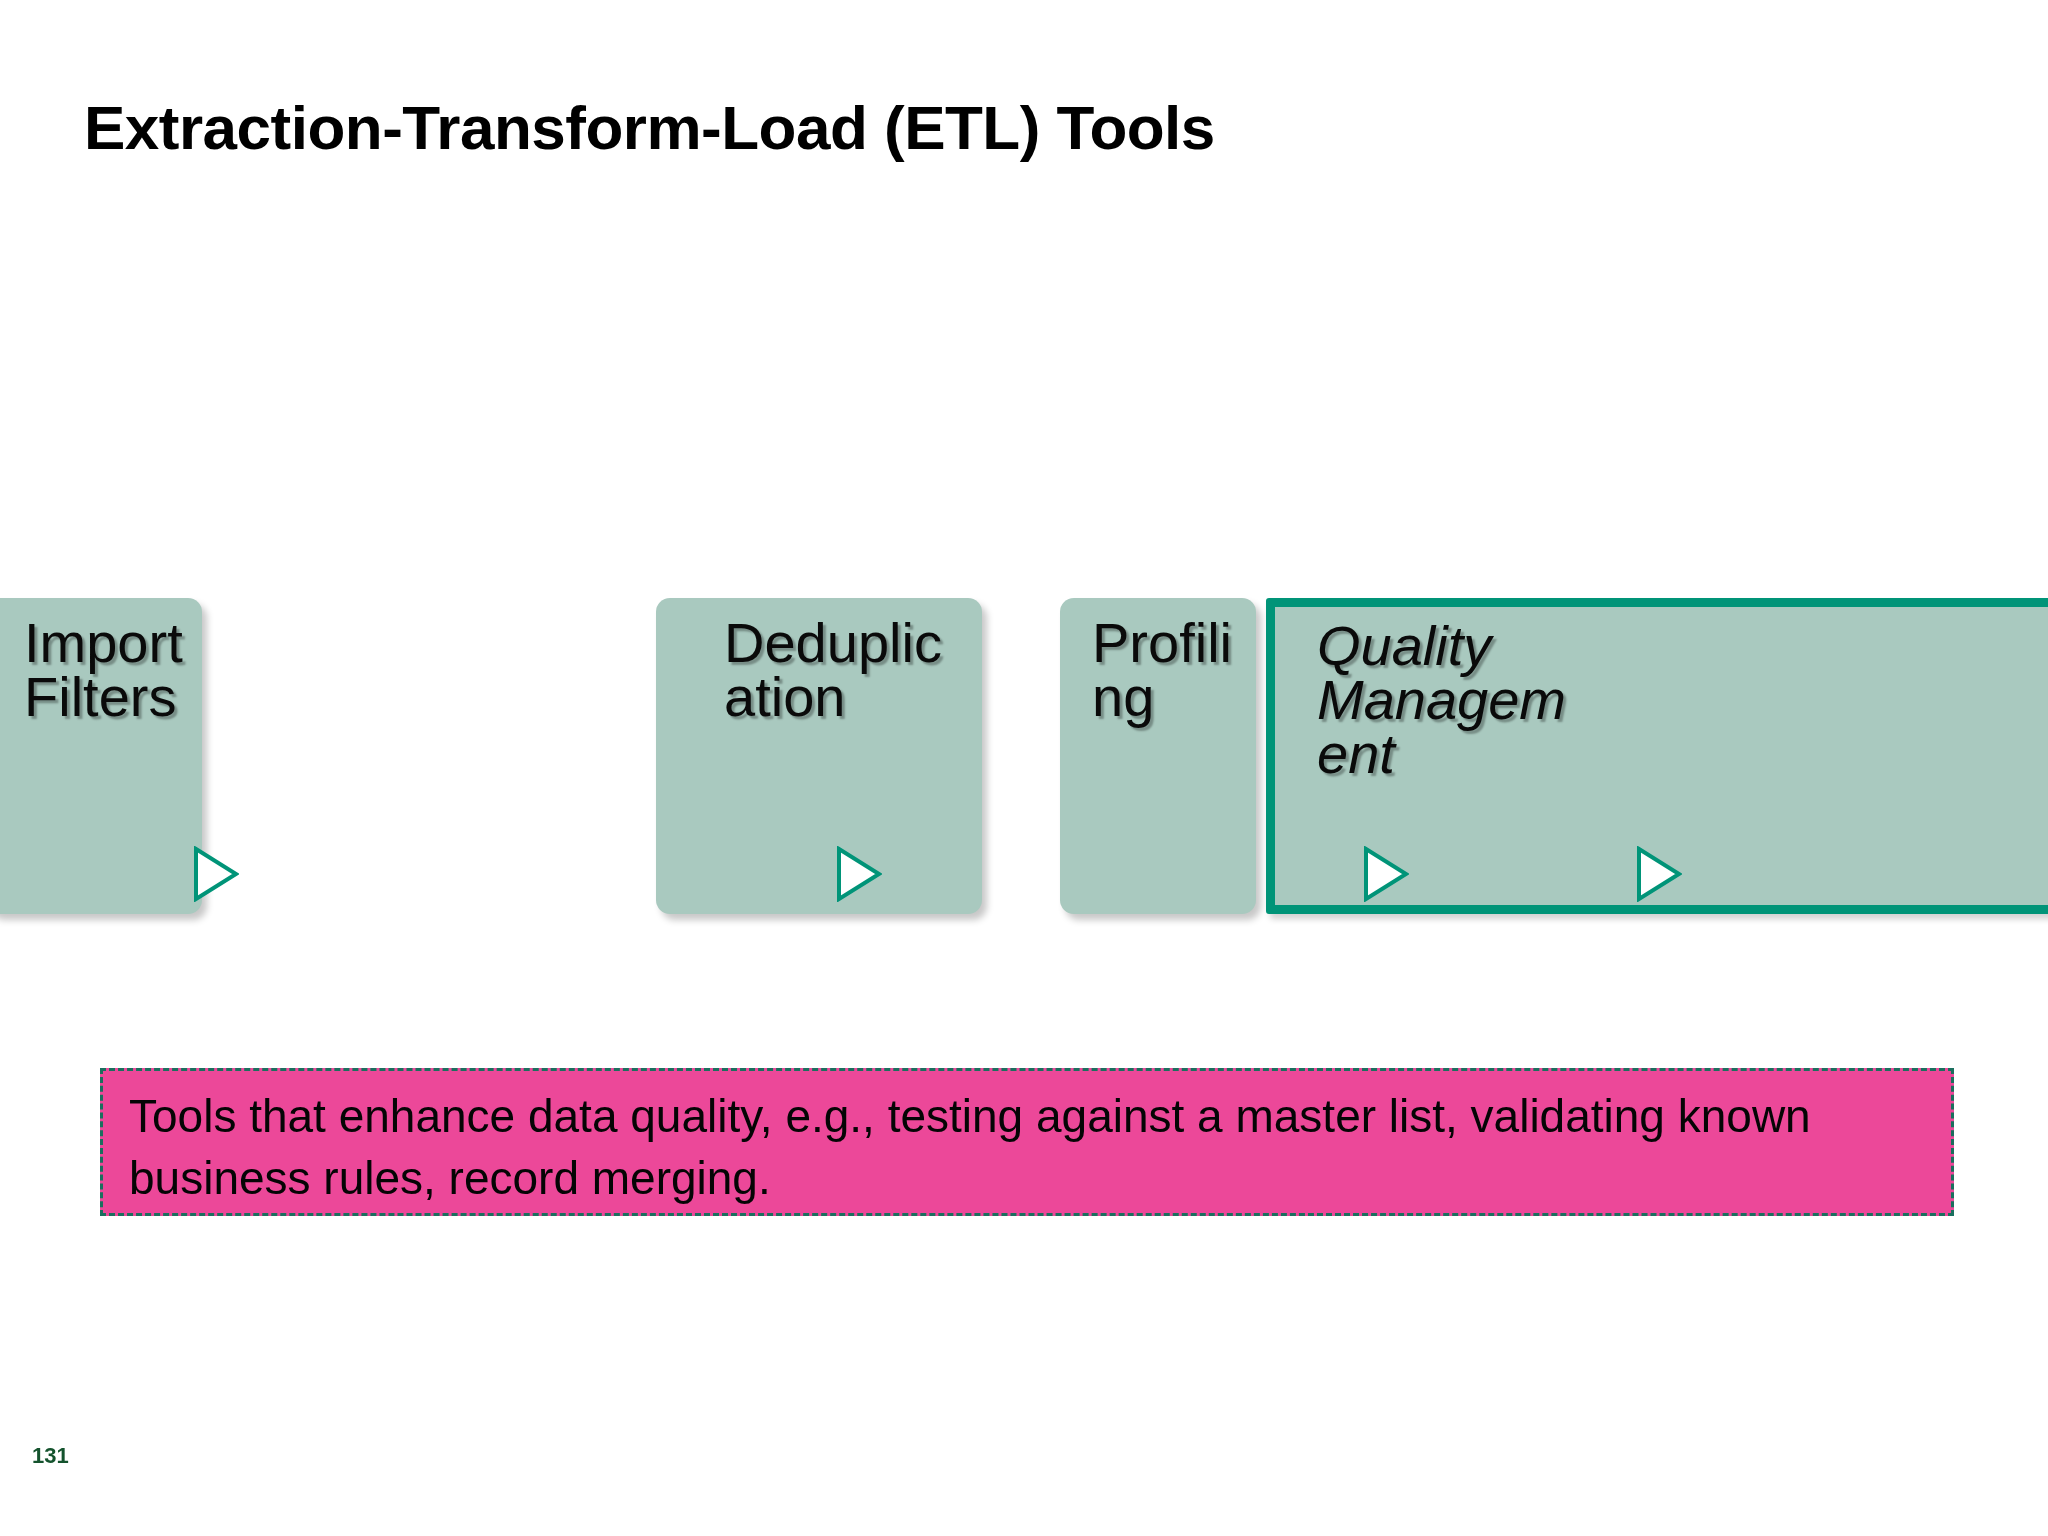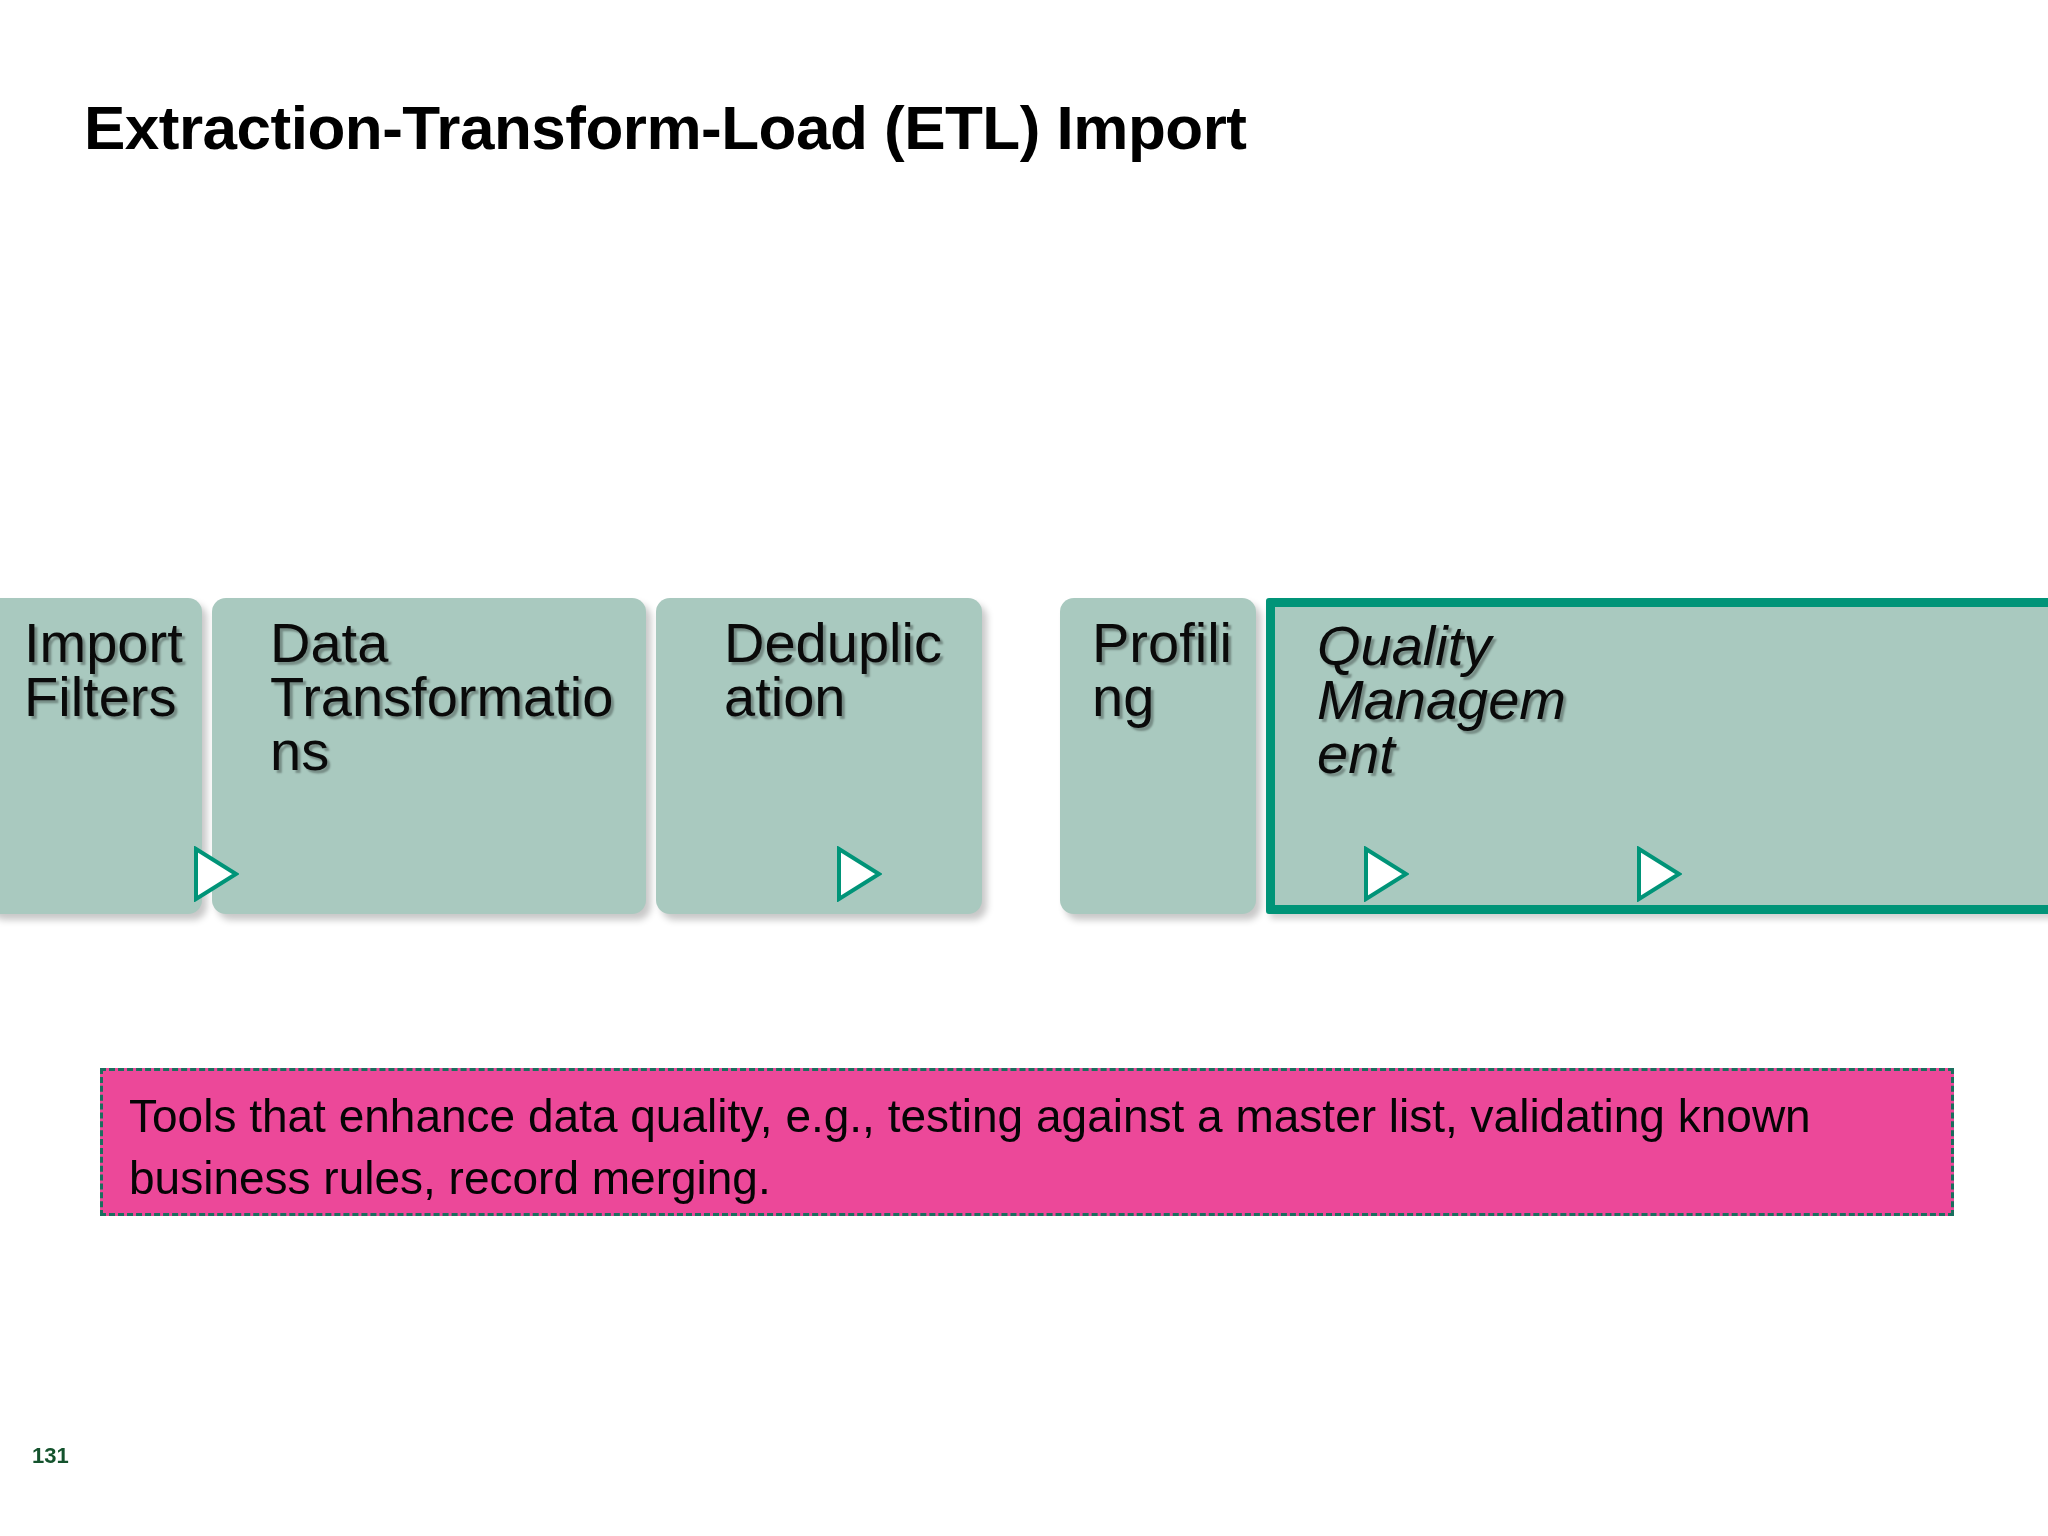--- a/index.html
+++ b/index.html
@@ -105,31 +105,28 @@
     left: 32px;
     top: 1443px;
     font-size: 22px;
     font-weight: bold;
     color: #14532d;
   }
 </style>
 </head>
 <body>
 
-<div id="slide-title">Extraction-Transform-Load (ETL) Import</div>
+<div id="slide-title">Extraction-Transform-Load (ETL) Tools</div>
 
 <div id="process-chain">
 
   <div class="process-box" style="left:-14px; width:216px;">
     <div class="process-label" style="left:38px;">Import Filters</div>
   </div>
 
-  <div class="process-box" style="left:212px; width:434px;">
-    <div class="process-label" style="left:58px;">Data Transformations</div>
-  </div>
 
   <div class="process-box" style="left:656px; width:326px;">
     <div class="process-label" style="left:68px;">Deduplication</div>
   </div>
 
   <div class="process-box" style="left:1060px; width:196px;">
     <div class="process-label" style="left:32px;">Profiling</div>
   </div>
 
   <div class="process-box highlighted" style="left:1266px; width:800px;">

